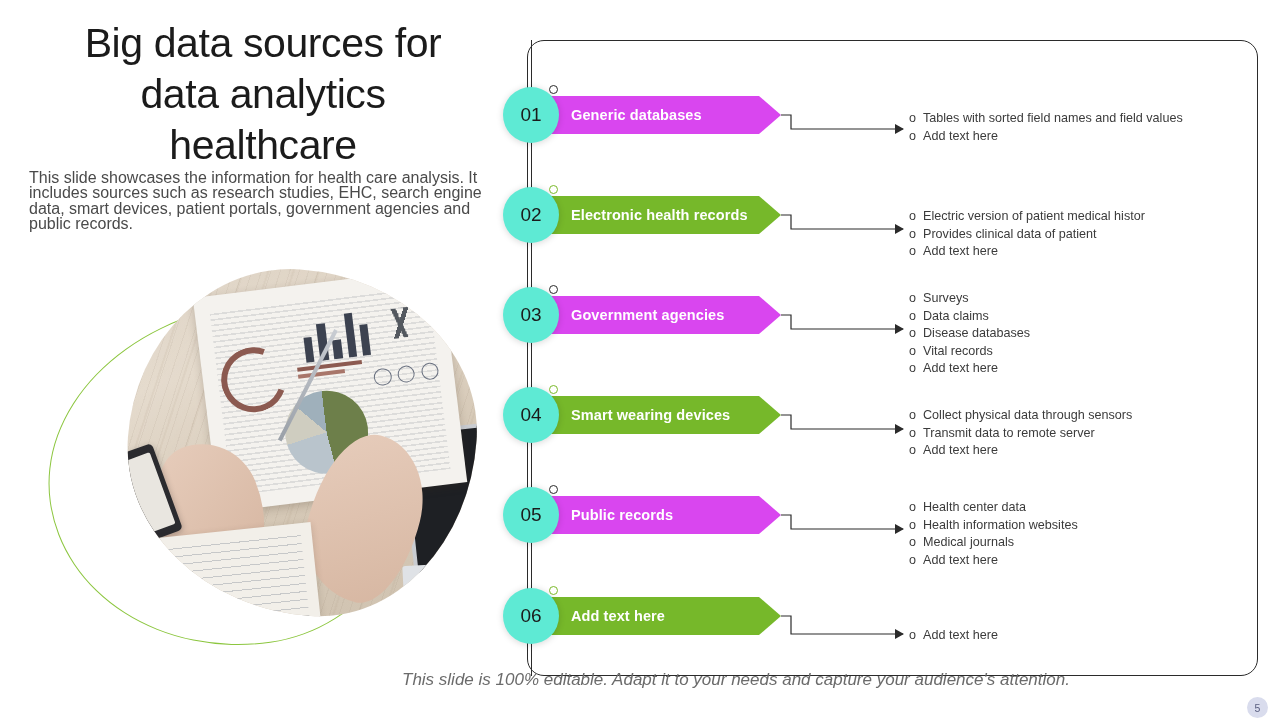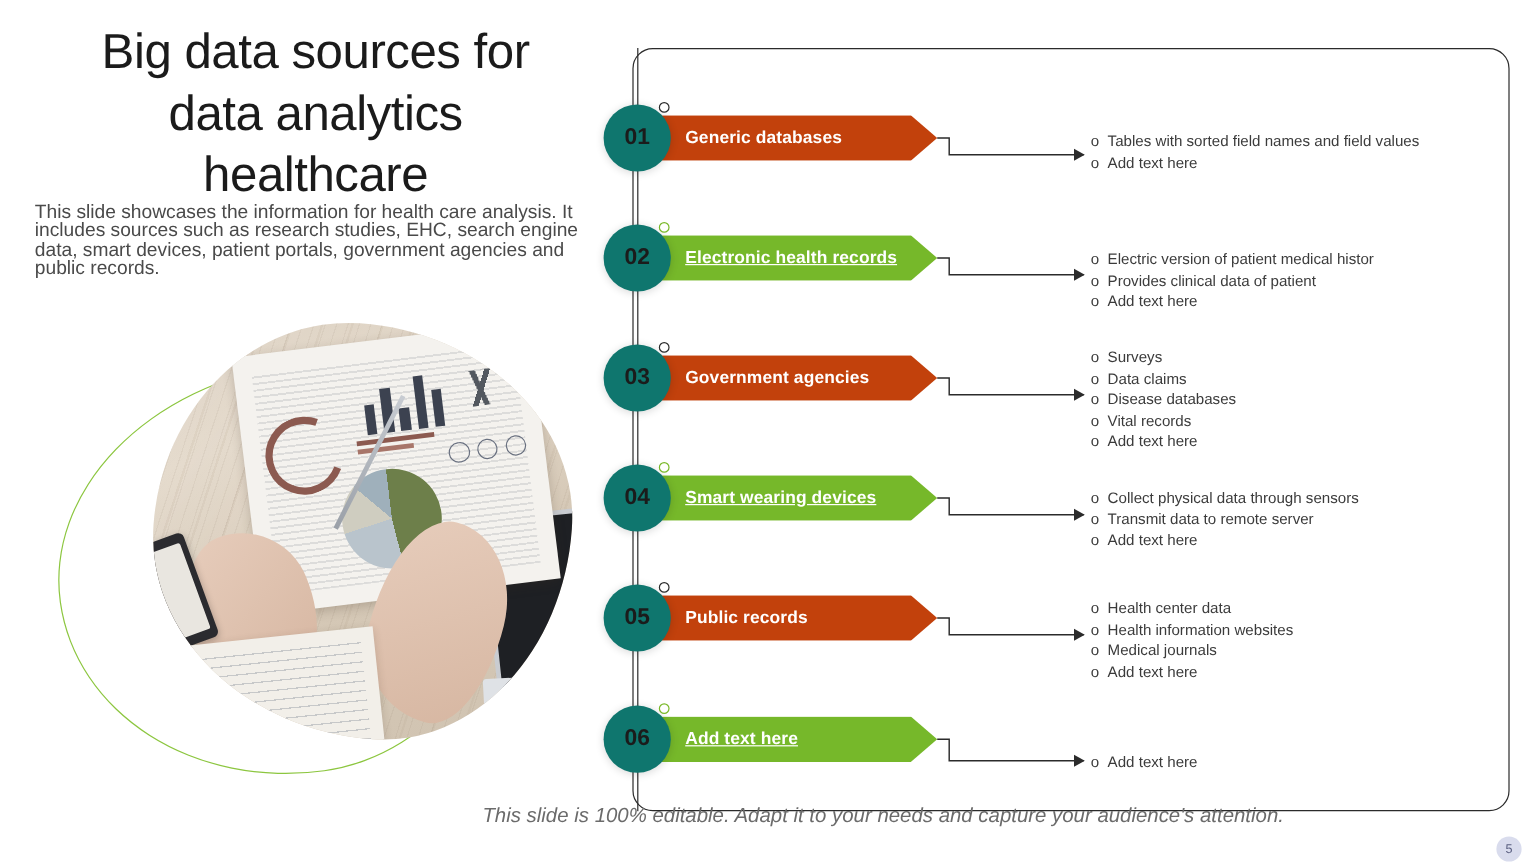--- a/index.html
+++ b/index.html
@@ -210,24 +210,24 @@
   }
 
   .steps { position: absolute; left: 0; top: 0; width: 1280px; height: 720px; }
 
   .step { position: absolute; left: 503px; height: 56px; }
 
   .step-circle {
     position: absolute; left: 0; top: 0;
     width: 56px; height: 56px;
     border-radius: 50%;
-    background: #0f766e;
+    background: #5eead4;
     box-shadow: 0 1px 7px rgba(0,0,0,0.16);
     display: flex; align-items: center; justify-content: center;
-    font-size: 19px; font-weight: 700; color: #1b1b1b;
+    font-size: 19px; font-weight: 400; color: #1b1b1b;
     z-index: 4;
   }
   .step-ring {
     position: absolute; left: 46px; top: -2px;
     width: 9px; height: 9px;
     border-radius: 50%;
     border: 1.4px solid #2b2b2b;
     background: #ffffff;
     z-index: 5;
   }
@@ -238,22 +238,22 @@
     width: 250px; height: 38px;
     display: flex; align-items: center;
     padding-left: 40px;
     color: #ffffff;
     font-size: 14.5px;
     font-weight: 700;
     letter-spacing: 0.1px;
     clip-path: polygon(0 0, calc(100% - 22px) 0, 100% 50%, calc(100% - 22px) 100%, 0 100%);
     z-index: 2;
   }
-  .step.blue  .step-banner { background: #c2410c; }
-  .step.green .step-banner { background: #76b82a; text-decoration: underline; }
+  .step.blue  .step-banner { background: #d946ef; }
+  .step.green .step-banner { background: #76b82a; }
 
   
   .connector { position: absolute; left: 278px; top: 0; width: 430px; height: 56px; z-index: 1; }
   .connector svg { display: block; overflow: visible; }
 
   .bullets {
     position: absolute;
     left: 909px;
     font-size: 12.6px;
     line-height: 17.6px;

